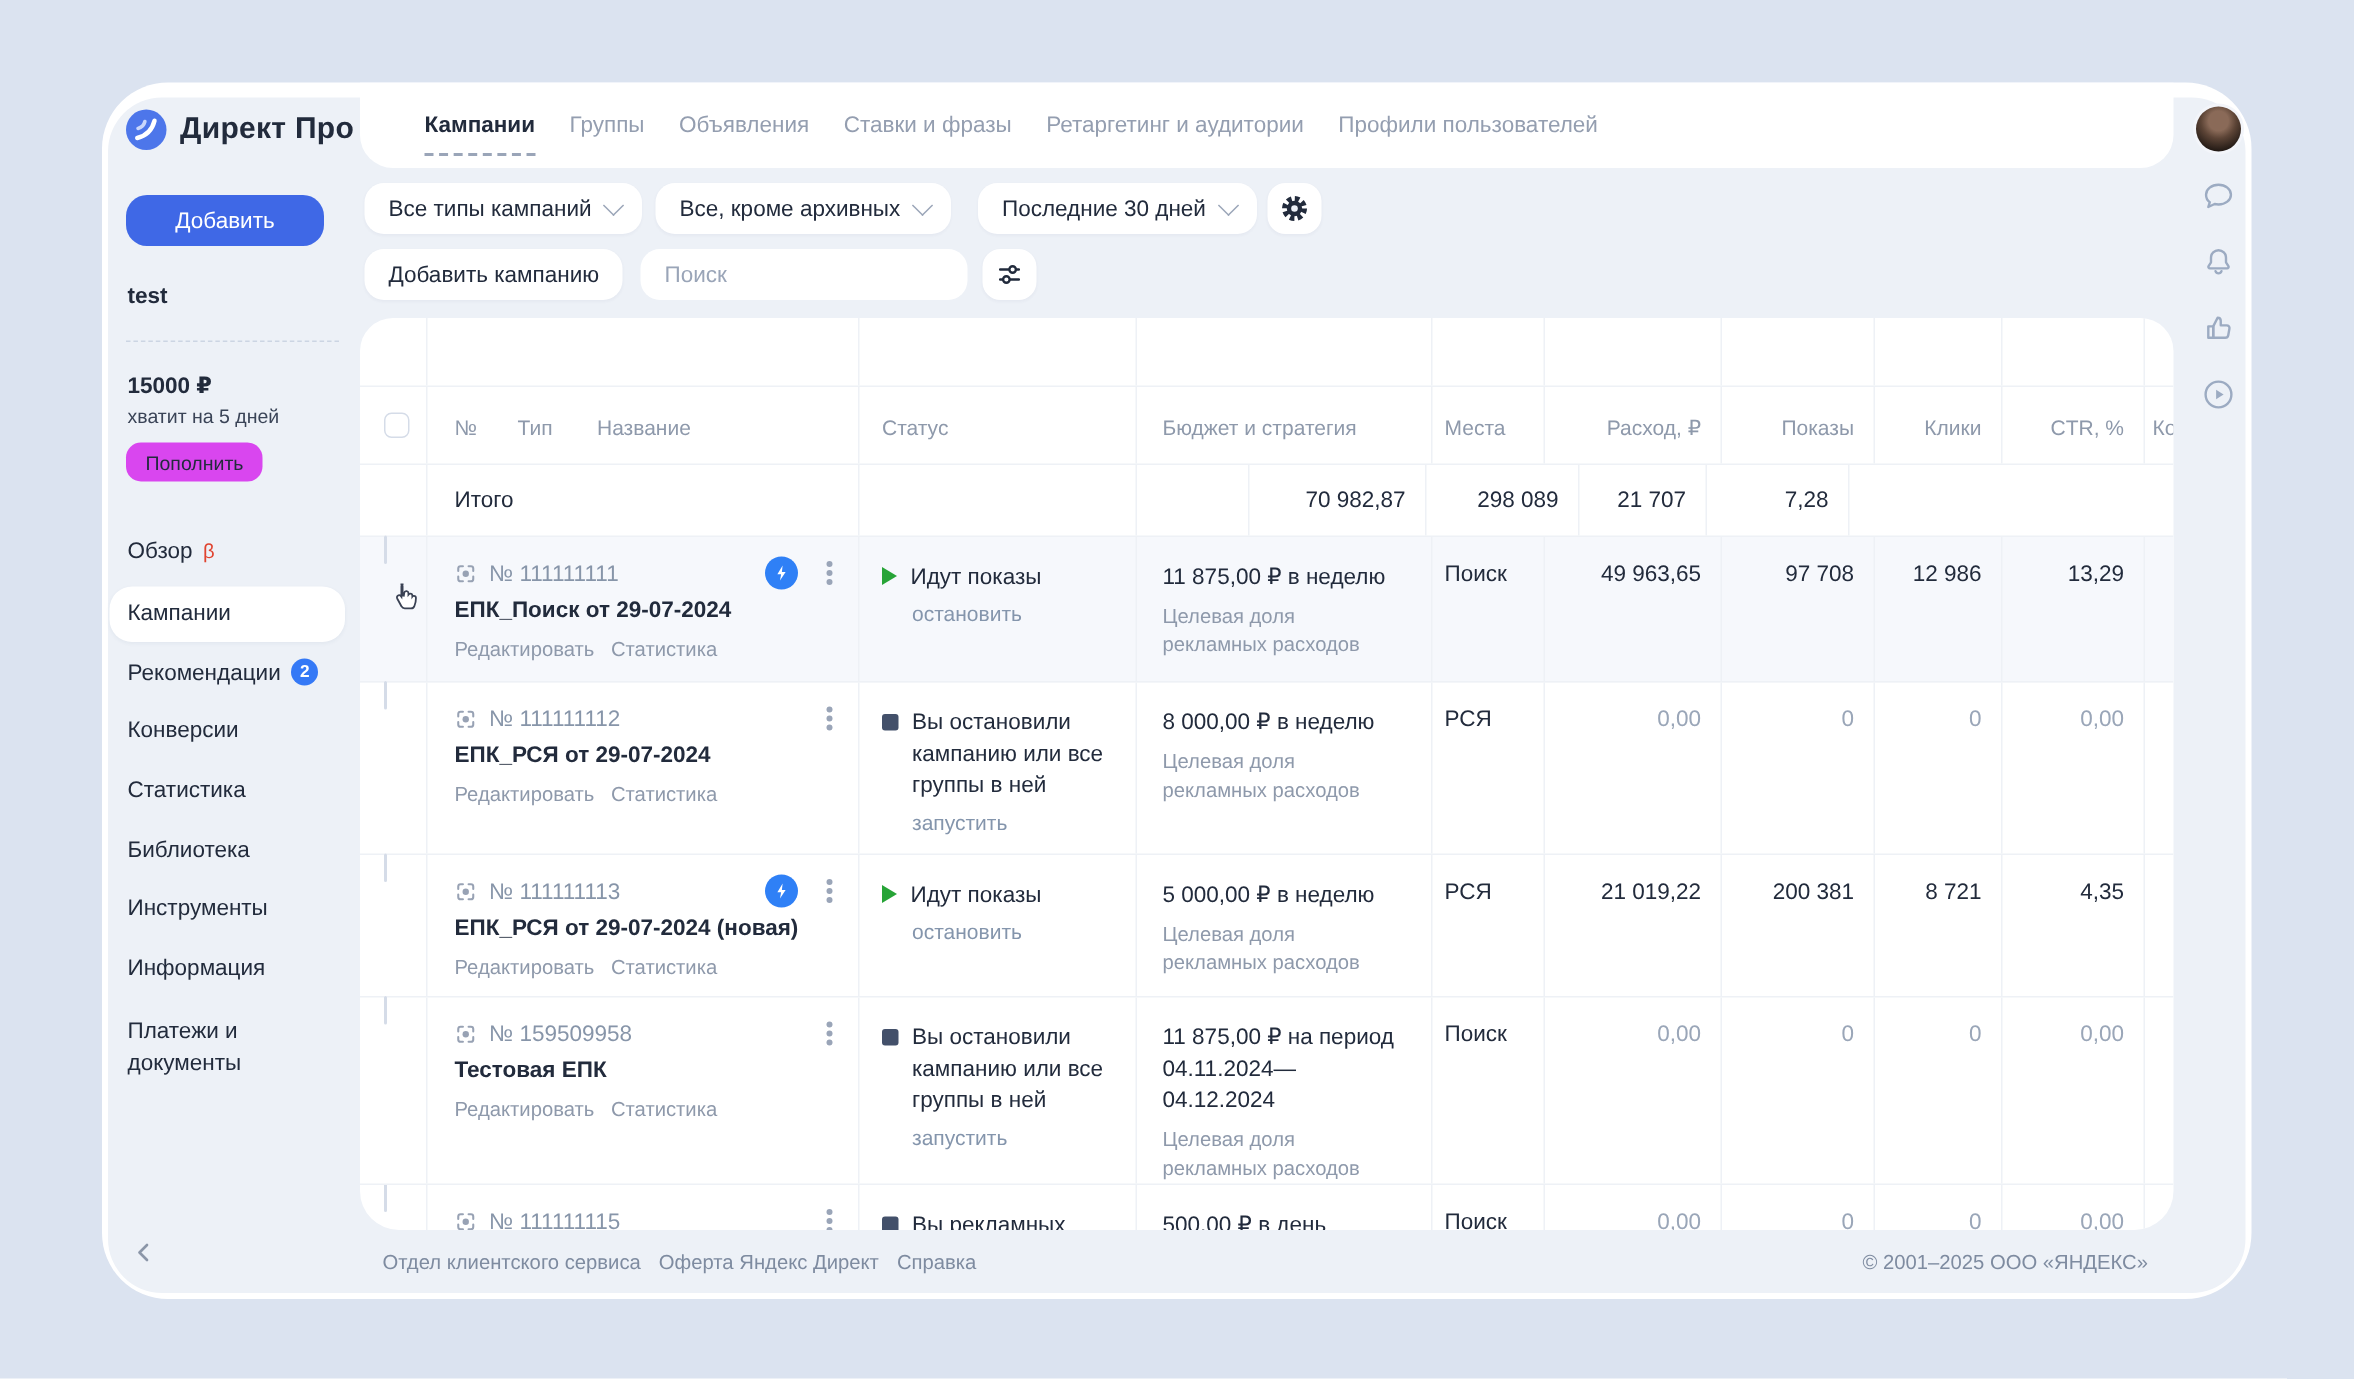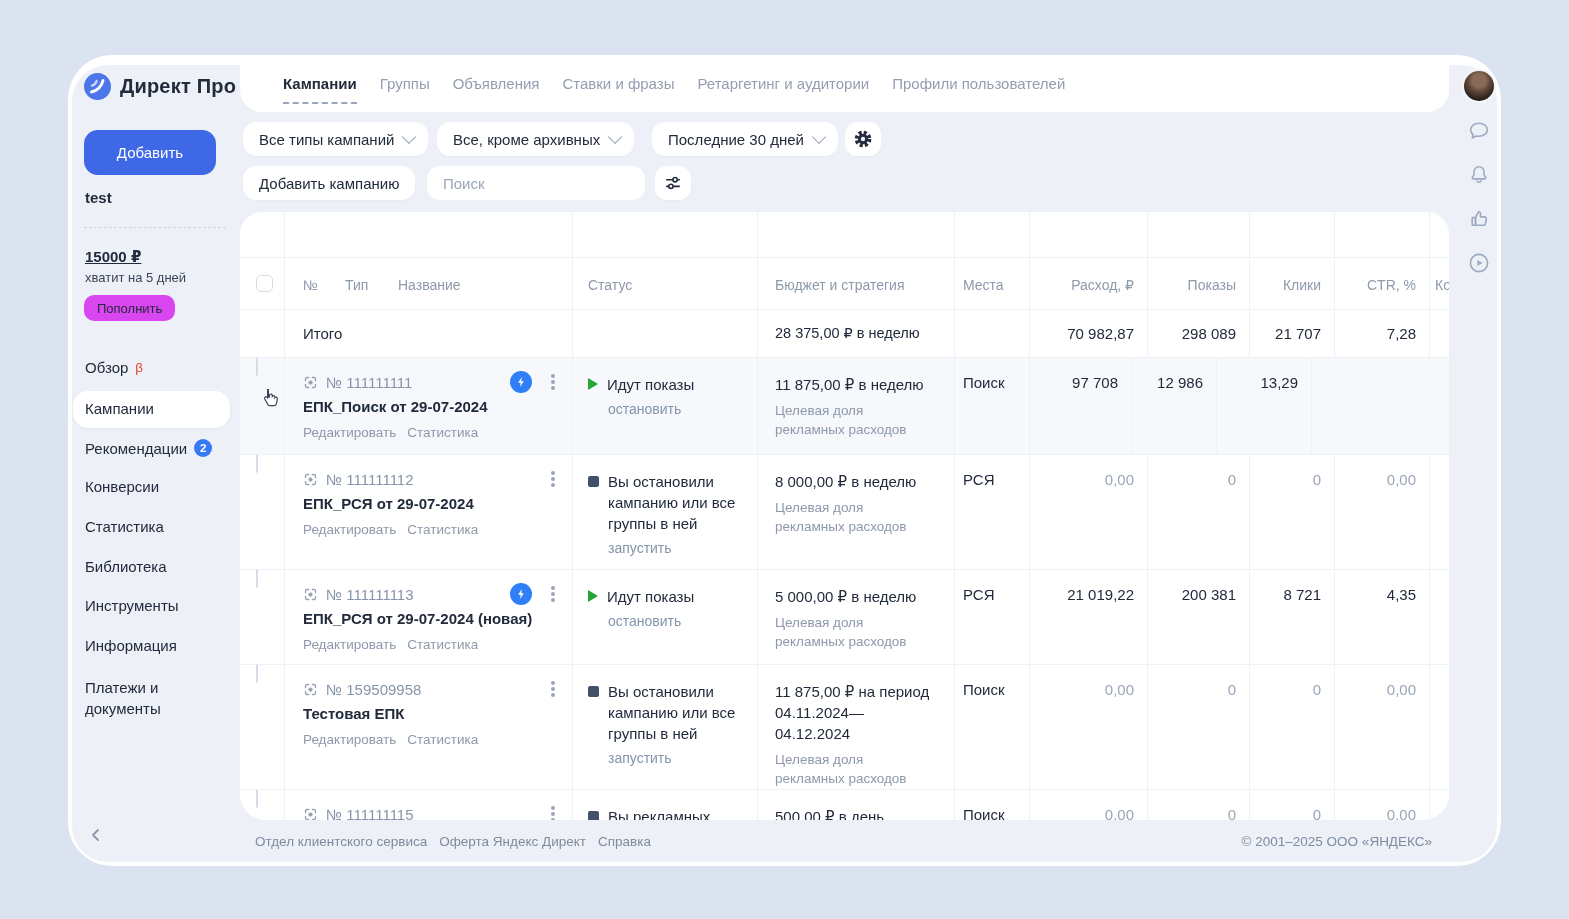--- a/index.html
+++ b/index.html
@@ -4,24 +4,24 @@
 <style>
   html,body{margin:0;padding:0;}
   body{width:1569px;height:919px;background:#dbe3f0;font-family:"Liberation Sans","DejaVu Sans",sans-serif;color:#222b3c;overflow:hidden;}
   .screen{position:relative;width:1569px;height:919px;}
   .card{position:absolute;left:68px;top:55px;width:1433px;height:811px;background:#ffffff;border-radius:44px;overflow:hidden;}
   .frame{position:absolute;left:4px;top:10px;right:4px;bottom:4px;background:#edf1f7;border-radius:36px;}
   
   .logo{position:absolute;left:16px;top:18px;display:flex;align-items:center;gap:9px;}
   .logo-circle{width:27px;height:27px;border-radius:50%;background:#4d76ea;position:relative;flex:none;}
   .logo-text{font-size:20px;font-weight:700;letter-spacing:.2px;color:#222b3c;}
-  .btn-add{position:absolute;left:16px;top:75px;width:132px;height:45px;border-radius:14px;background:#3f68e6;color:#fff;font-size:15px;font-weight:500;display:flex;align-items:center;justify-content:center;cursor:pointer;}
+  .btn-add{position:absolute;left:16px;top:75px;width:132px;height:34px;border-radius:14px;background:#3f68e6;color:#fff;font-size:15px;font-weight:500;display:flex;align-items:center;justify-content:center;cursor:pointer;}
   .acct{position:absolute;left:17px;top:134px;font-size:15px;font-weight:700;color:#222b3c;}
   .sb-divider{position:absolute;left:16px;top:172px;width:142px;border-top:1.5px dashed #ccd5e3;}
-  .balance{position:absolute;left:17px;top:193px;font-size:15px;font-weight:700;text-decoration:underline;}
+  .balance{position:absolute;left:17px;top:193px;font-size:15px;font-weight:700;}
   .balance-note{position:absolute;left:17px;top:215px;font-size:13px;color:#3a4457;}
   .btn-topup{position:absolute;left:16px;top:240px;height:26px;padding:0 13px;border-radius:10px;background:#d946ef;font-size:13px;color:#222b3c;display:flex;align-items:center;cursor:pointer;}
   .menu-pill{position:absolute;left:5px;top:336px;width:157px;height:37px;background:#fff;border-radius:15px;box-shadow:0 1px 3px rgba(40,60,100,.06);}
   .mi{position:absolute;left:17px;font-size:15px;font-weight:500;color:#222b3c;cursor:pointer;white-space:nowrap;display:flex;align-items:center;gap:7px;}
   .beta{color:#e0432f;font-size:13.5px;font-weight:500;}
   .mi-badge{width:18px;height:18px;border-radius:50%;background:#3579f6;color:#fff;font-size:11.5px;font-weight:700;display:flex;align-items:center;justify-content:center;}
   .mi-2l{line-height:21px;white-space:normal;width:120px;display:block;}
   
   .tabsbar{position:absolute;left:172px;top:0;width:1209px;height:57px;background:#fff;border-radius:0 0 22px 22px;}
   .tabs{position:absolute;left:43px;top:0;height:57px;display:flex;align-items:center;gap:23px;}
@@ -242,23 +242,20 @@
             <span class="hl-abs" style="left:5px;">Ко</span>
           </div>
     </div>
 
     <div class="trow totrow">
       <div class="c w-cb"></div>
       <div class="c w-main">
             <span class="t-lab">Итого</span>
           </div>
       <div class="c w-st"></div>
-      <div class="c w-bud">
-            <span class="t-bud">28 375,00 ₽ в неделю</span>
-          </div>
       <div class="c w-pl"></div>
       <div class="c w-sp num" style="padding-top:15px;">70 982,87</div>
       <div class="c w-sh num" style="padding-top:15px;">298 089</div>
       <div class="c w-cl num" style="padding-top:15px;">21 707</div>
       <div class="c w-ctr num" style="padding-top:15px;">7,28</div>
       <div class="c w-k"></div>
     </div>
 
     <div class="trow hl" style="height:97px;">
       <div class="c w-cb"><span class="cb"></span></div>
@@ -292,20 +289,21 @@
             </div>
         <div class="st-action">остановить</div>
       </div>
       <div class="c w-bud">
         <div class="b1">11 875,00 ₽ в неделю</div>
         <div class="b2">Целевая доля рекламных расходов</div>
       </div>
       <div class="c w-pl">
             <div class="pl-txt">Поиск</div>
           </div>
+      <div class="c w-sp num">49 963,65</div>
       <div class="c w-sh num">97 708</div>
       <div class="c w-cl num">12 986</div>
       <div class="c w-ctr num">13,29</div>
       <div class="c w-k"></div>
     </div>
 
     <div class="trow" style="height:115px;">
       <div class="c w-cb"><span class="cb"></span></div>
       <div class="c w-main">
         <div class="line1">

